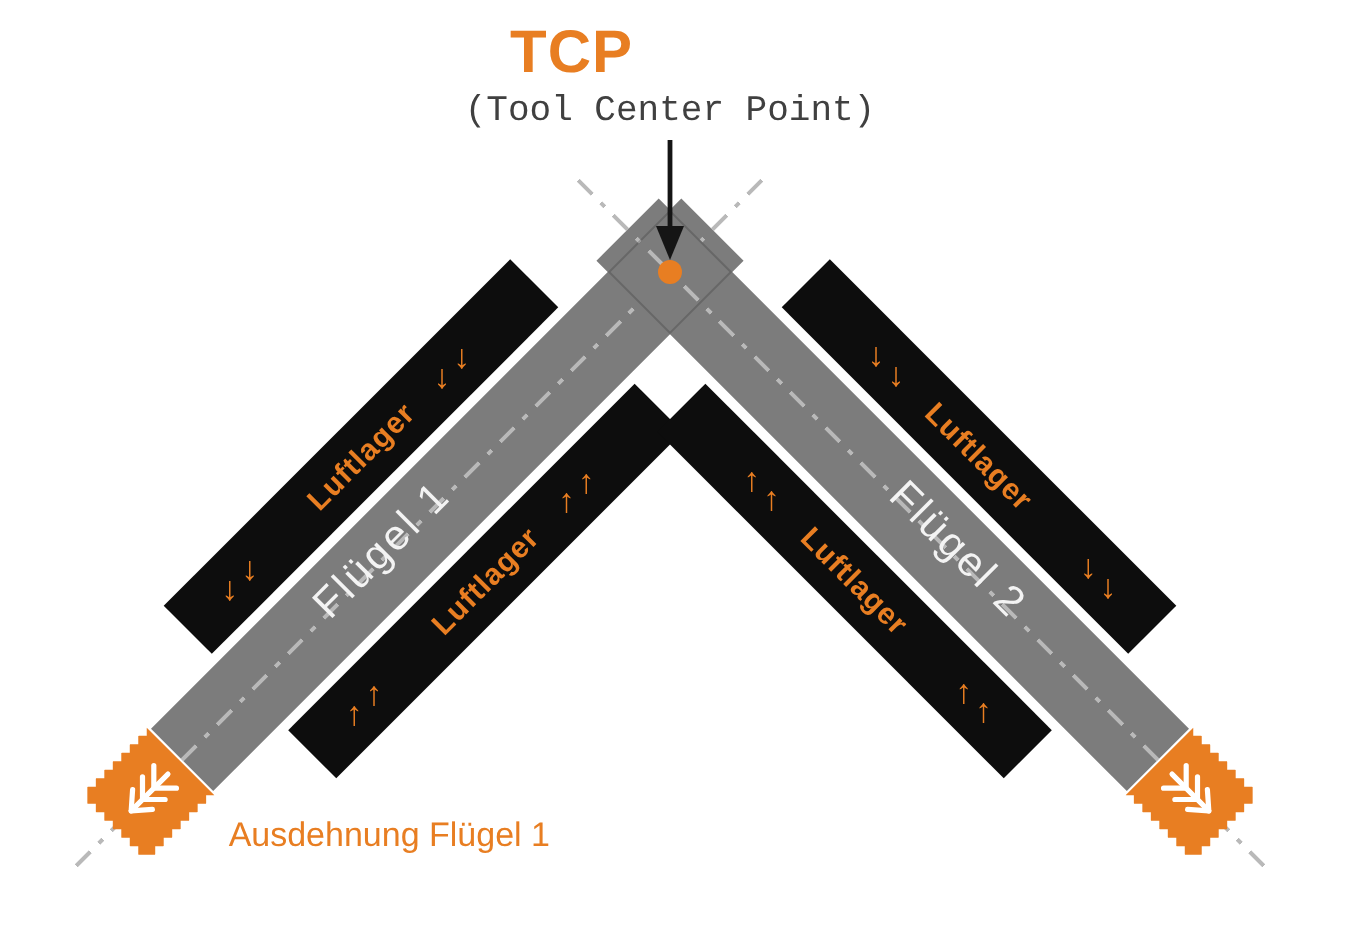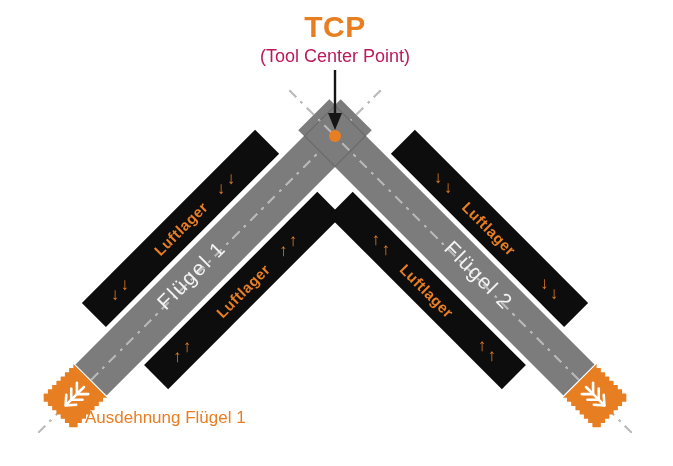--- a/index.html
+++ b/index.html
@@ -39,30 +39,30 @@
      color:#f3f3f3;font-size:21px;letter-spacing:1.5px;white-space:nowrap;}
   .wing.left  .beam-label{left:290px;}
   .wing.right .beam-label{left:270px;}
 
   .stamp{position:absolute;top:76px;width:48px;height:48px;z-index:4;}
   .wing.left  .stamp{left:96px;}
   .wing.right .stamp{left:416px;}
   .wing.right .stamp svg{transform:scaleX(-1);}
 
   
-  .tcp-title{position:absolute;left:255px;top:10px;width:160px;text-align:center;z-index:6;
+  .tcp-title{position:absolute;left:255px;top:10px;width:160px;text-align:left;z-index:6;
      color:#e87e22;font-size:30px;font-weight:700;letter-spacing:.5px;}
   .tcp-sub{position:absolute;left:225px;top:46px;width:220px;text-align:center;z-index:6;
-     color:#be185d;font-size:18px;}
+     color:#404040;font-size:18px;font-family:Liberation Mono, monospace;}
   .tcp-arrow{position:absolute;left:324px;top:69px;z-index:6;}
   .miter-seam{position:absolute;left:313px;top:114px;width:44px;height:44px;z-index:5;
      transform:rotate(45deg);border:1px solid rgba(40,40,40,.25);box-sizing:border-box;}
   .tcp-dot{position:absolute;left:329px;top:130px;width:12px;height:12px;border-radius:50%;
      background:#e87e22;z-index:7;}
-  .exp-label{position:absolute;top:408px;width:190px;text-align:left;z-index:6;
+  .exp-label{position:absolute;top:408px;width:190px;text-align:right;z-index:6;
      color:#e87e22;font-size:17px;font-weight:500;white-space:nowrap;}
   .exp-label.l1{left:85px;} .exp-label.l2{left:398px;}
 </style>
 </head>
 <body>
 
 <div class="stage">
 
   <div class="wing left">
     <div class="beam"></div>

